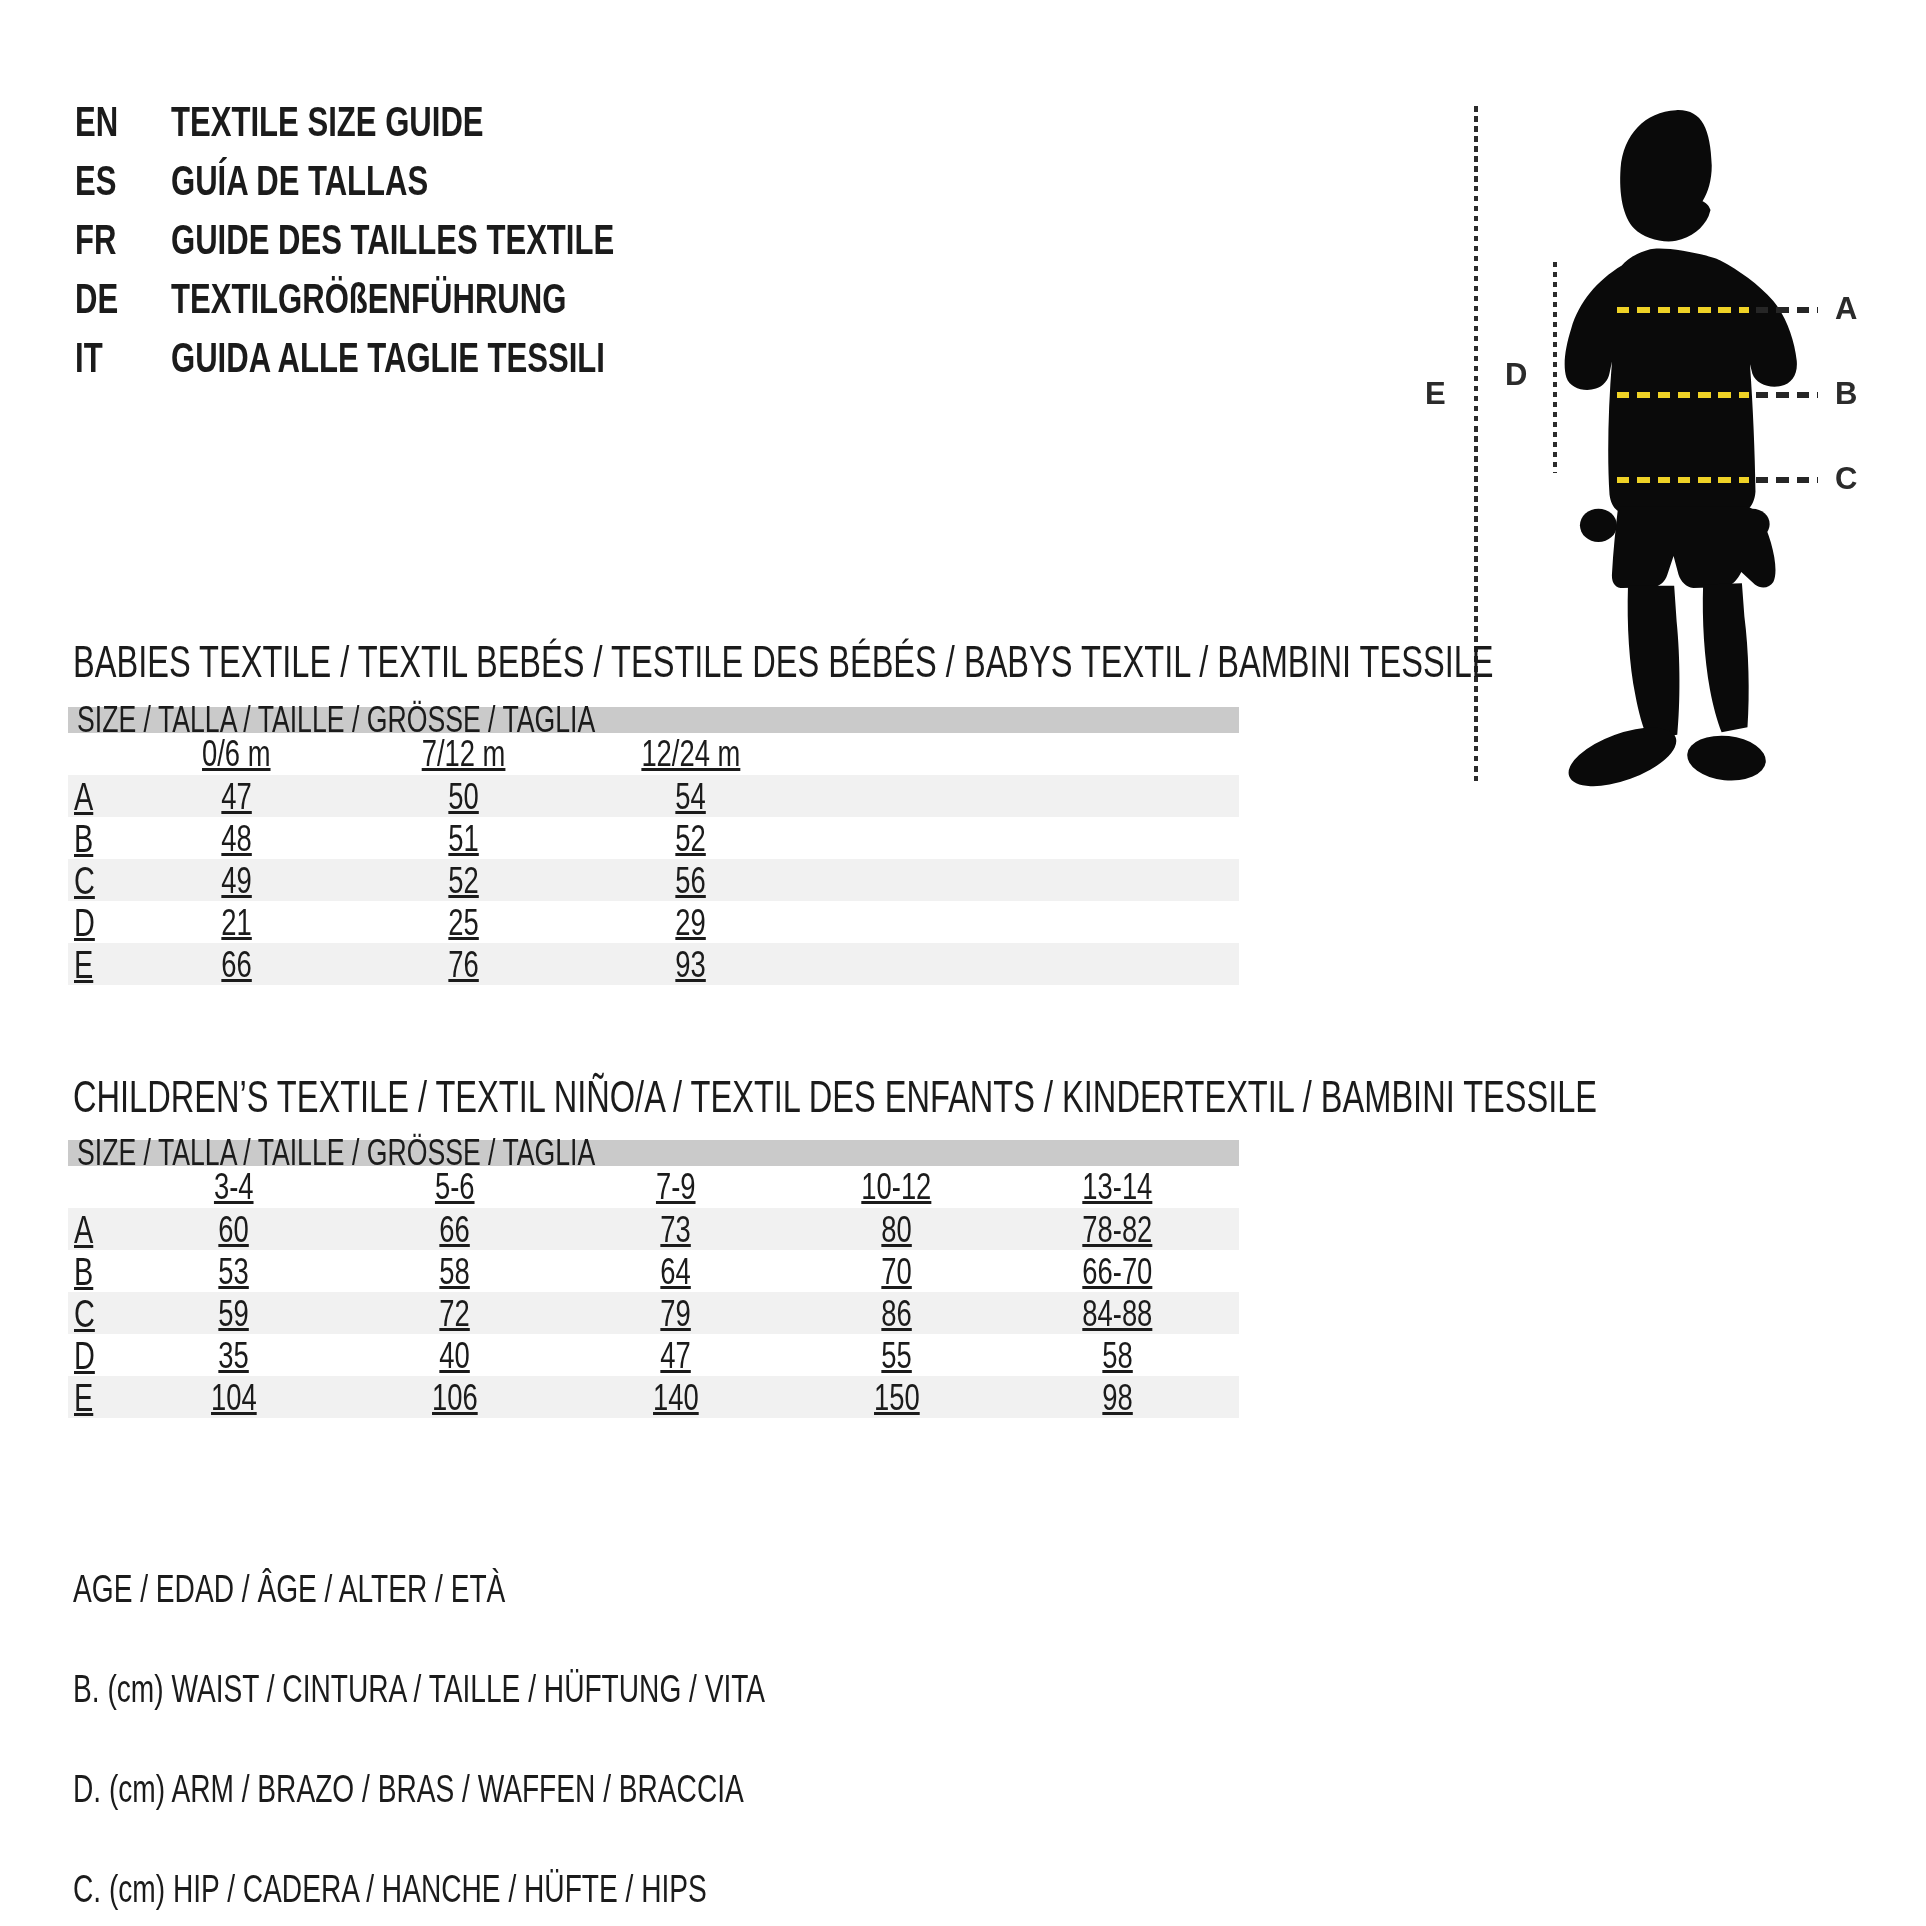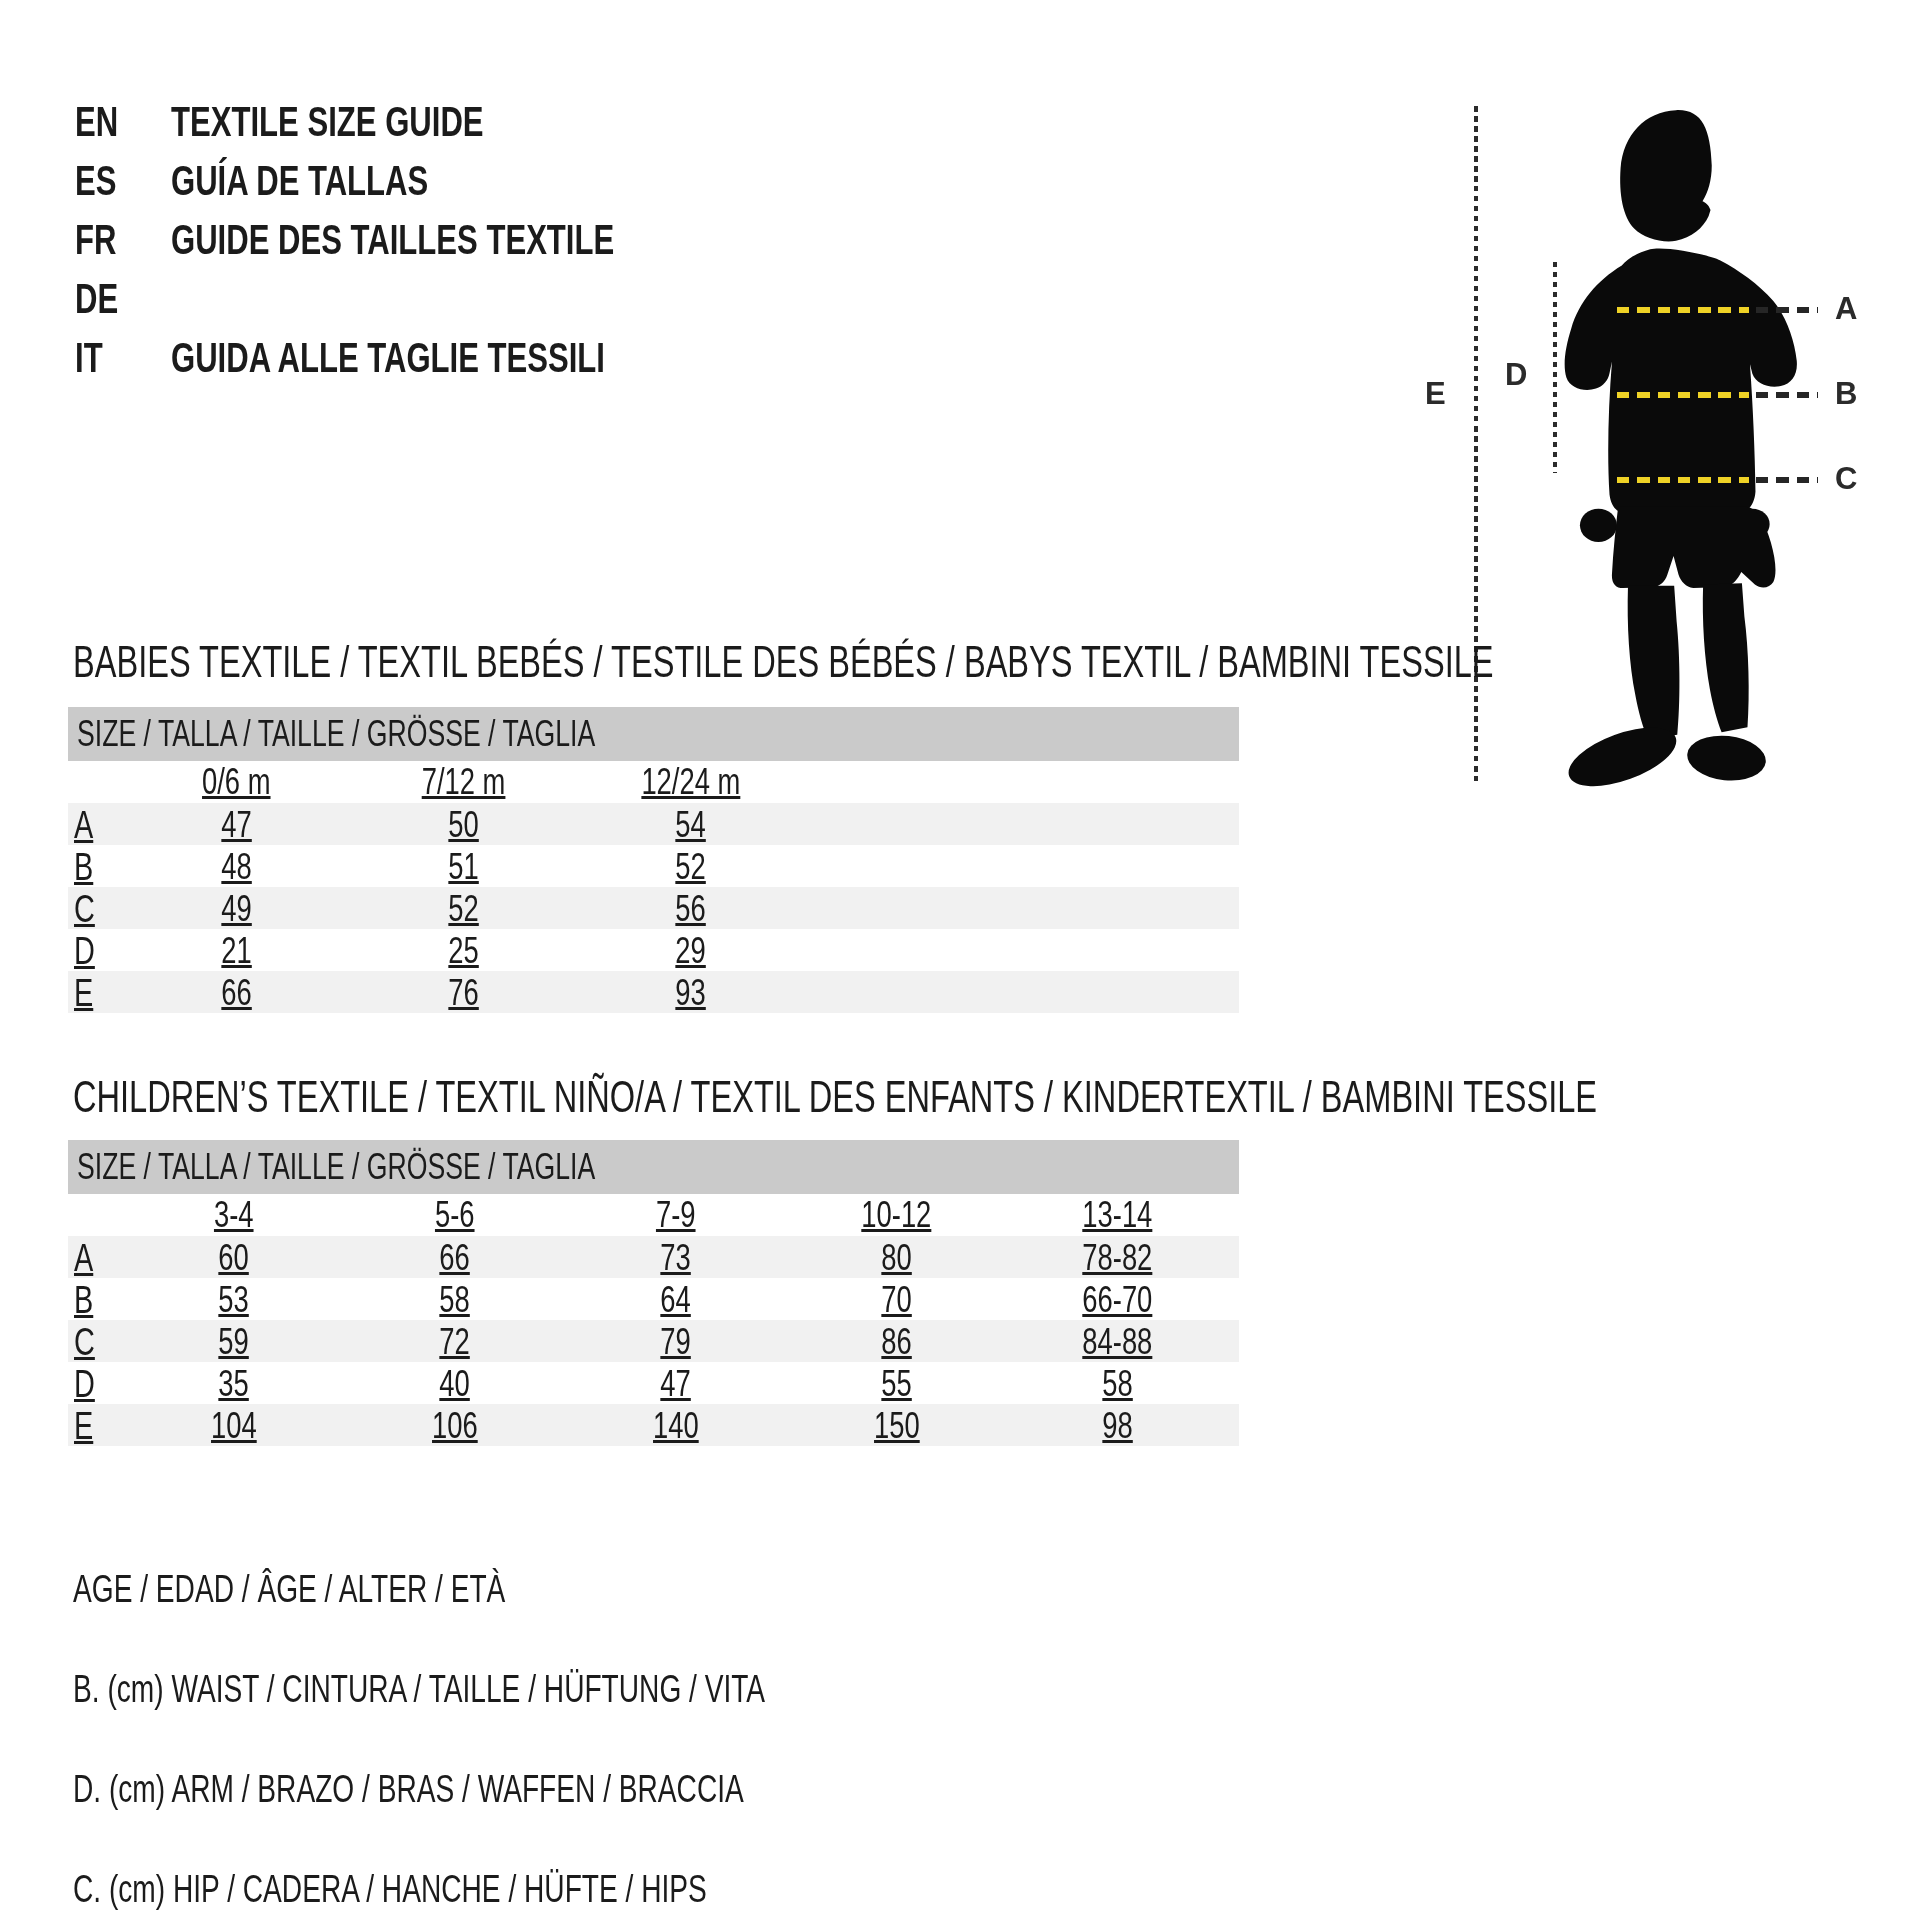--- a/index.html
+++ b/index.html
@@ -9,21 +9,21 @@
   
   .cond{display:inline-block;transform:scaleX(0.74);transform-origin:0 50%;white-space:nowrap;}
   .condc{transform-origin:50% 50%;}
   
   .lang-block{left:75px;top:92px;}
   .lang-row{display:grid;grid-template-columns:96px auto;height:59px;align-items:center;font-size:42px;font-weight:bold;}
   
   .sect-heading{font-size:44px;line-height:51px;}
   
   .size-table{left:68px;width:1171px;}
-  .bar{height:54px;background:#cacaca;display:flex;align-items:center;padding-left:8.6px;box-sizing:border-box;font-size:36px;}
+  .bar{height:26px;background:#cacaca;display:flex;align-items:center;padding-left:8.6px;box-sizing:border-box;font-size:36px;}
   .trow{display:grid;height:42px;text-decoration:underline;}
   .babies-cols{grid-template-columns:55px 227px 227px 227px;}
   .children-cols{grid-template-columns:55px 221px 221px 221px 221px 221px;}
   .cell{display:flex;align-items:center;justify-content:center;font-size:37px;}
   .cell.lbl{justify-content:flex-start;padding-left:6.2px;font-size:39px;}
   .colhdr .cell{font-size:37px;}
   .rowA,.rowC,.rowE{background:#f1f1f1;}
   
   .legend{left:73px;top:1517px;font-size:38px;}
   .legend div{line-height:56px;margin-top:44px;}
@@ -44,20 +44,21 @@
   <div class="lang-row">
     <span><span class="cond">ES</span></span>
     <span><span class="cond">GUÍA DE TALLAS</span></span>
   </div>
   <div class="lang-row">
     <span><span class="cond">FR</span></span>
     <span><span class="cond">GUIDE DES TAILLES TEXTILE</span></span>
   </div>
   <div class="lang-row">
     <span><span class="cond">DE</span></span>
+    <span><span class="cond">TEXTILGRÖßENFÜHRUNG</span></span>
   </div>
   <div class="lang-row">
     <span><span class="cond">IT</span></span>
     <span><span class="cond">GUIDA ALLE TAGLIE TESSILI</span></span>
   </div>
 </div>
 
 <div class="abs" style="left:0;top:0;">
 
   <svg class="abs" style="left:1559px;top:99px;" width="271" height="690" viewBox="0 0 440 1120">

